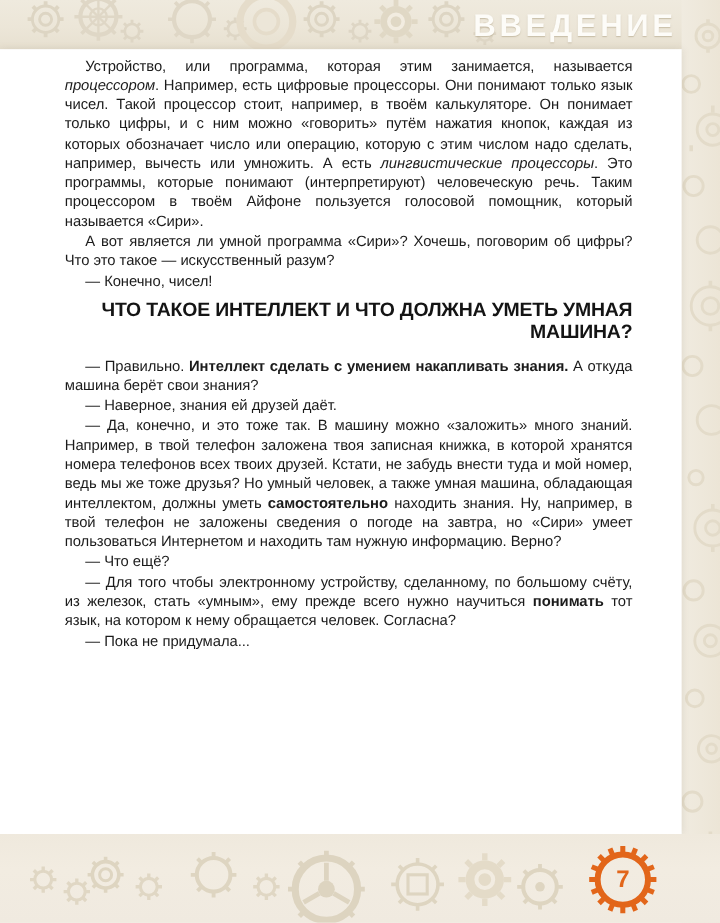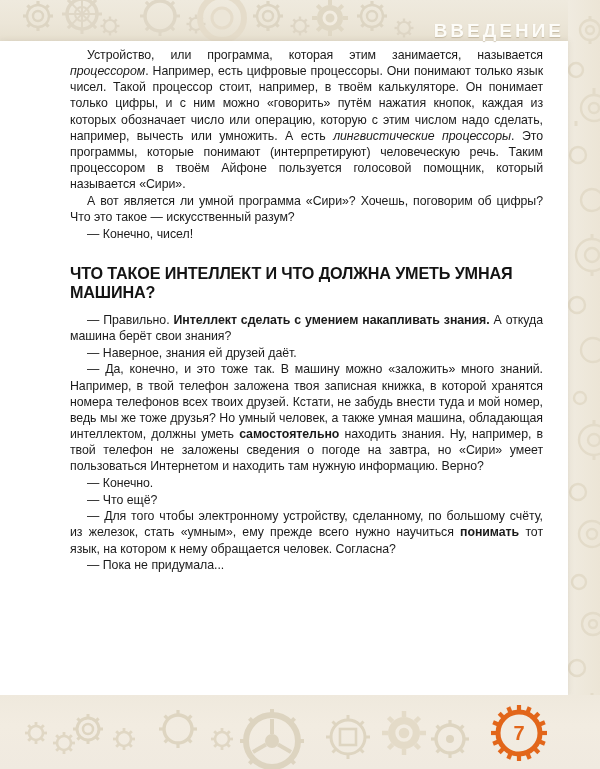--- a/index.html
+++ b/index.html
@@ -59,60 +59,60 @@
     width: 568px;
     height: 654px;
     background: #ffffff;
     box-shadow: 0 0 6px rgba(120,105,80,0.16);
   }
 
   
   #header-title {
     position: absolute;
     right: 36px;
-    top: 20px;
-    font-size: 19px;
+    top: 6px;
+    font-size: 26px;
     font-weight: bold;
     letter-spacing: 3px;
     color: #fdfcf8;
     text-shadow: 0 1px 1px rgba(170,155,125,0.55);
     white-space: nowrap;
     z-index: 6;
   }
 
   
   #content {
     position: absolute;
-    left: 70px;
+    left: 54px;
     top: 47px;
     width: 473px;
     z-index: 4;
   }
   p.para {
     margin: 0 0 0.5px 0;
     font-size: 12.35px;
     line-height: 16.15px;
     color: #1b1b1b;
     text-align: justify;
     text-indent: 17px;
     letter-spacing: -0.05px;
     word-spacing: 0.1px;
     -webkit-hyphens: none;
     hyphens: none;
   }
   p.para i { font-style: italic; }
   p.para b { font-weight: bold; }
 
   h2.section-heading {
-    margin: 22px 0 9px 0;
+    margin: 7px 0 9px 0;
     font-size: 16.2px;
     line-height: 19.5px;
     font-weight: bold;
     color: #141414;
-    text-align: left;
+    text-align: right;
     text-indent: 0;
     letter-spacing: -0.15px;
     font-stretch: condensed;
     text-transform: uppercase;
   }
 
   
   #page-number-gear {
     position: absolute;
     left: 488px;
@@ -295,23 +295,20 @@
     </p>
 
     <p class="para">
       <span>— Наверное, знания ей друзей даёт.</span>
     </p>
 
     <p class="para">
       <span>— Да, конечно, и это тоже так. В машину можно «заложить» много знаний. Например, в твой телефон заложена твоя записная книжка, в которой хранятся номера телефонов всех твоих друзей. Кстати, не забудь внести туда и мой номер, ведь мы же тоже друзья? Но умный человек, а также умная машина, обладающая интеллектом, должны уметь </span><b>самостоятельно</b><span> находить знания. Ну, например, в твой телефон не заложены сведения о погоде на завтра, но «Сири» умеет пользоваться Интернетом и находить там нужную информацию. Верно?</span>
     </p>
 
-    <p class="para">
-      <span>— Конечно.</span>
-    </p>
 
     <p class="para">
       <span>— Что ещё?</span>
     </p>
 
     <p class="para">
       <span>— Для того чтобы электронному устройству, сделанному, по большому счёту, из железок, стать «умным», ему прежде всего нужно научиться </span><b>понимать</b><span> тот язык, на котором к нему обращается человек. Согласна?</span>
     </p>
 
     <p class="para">

